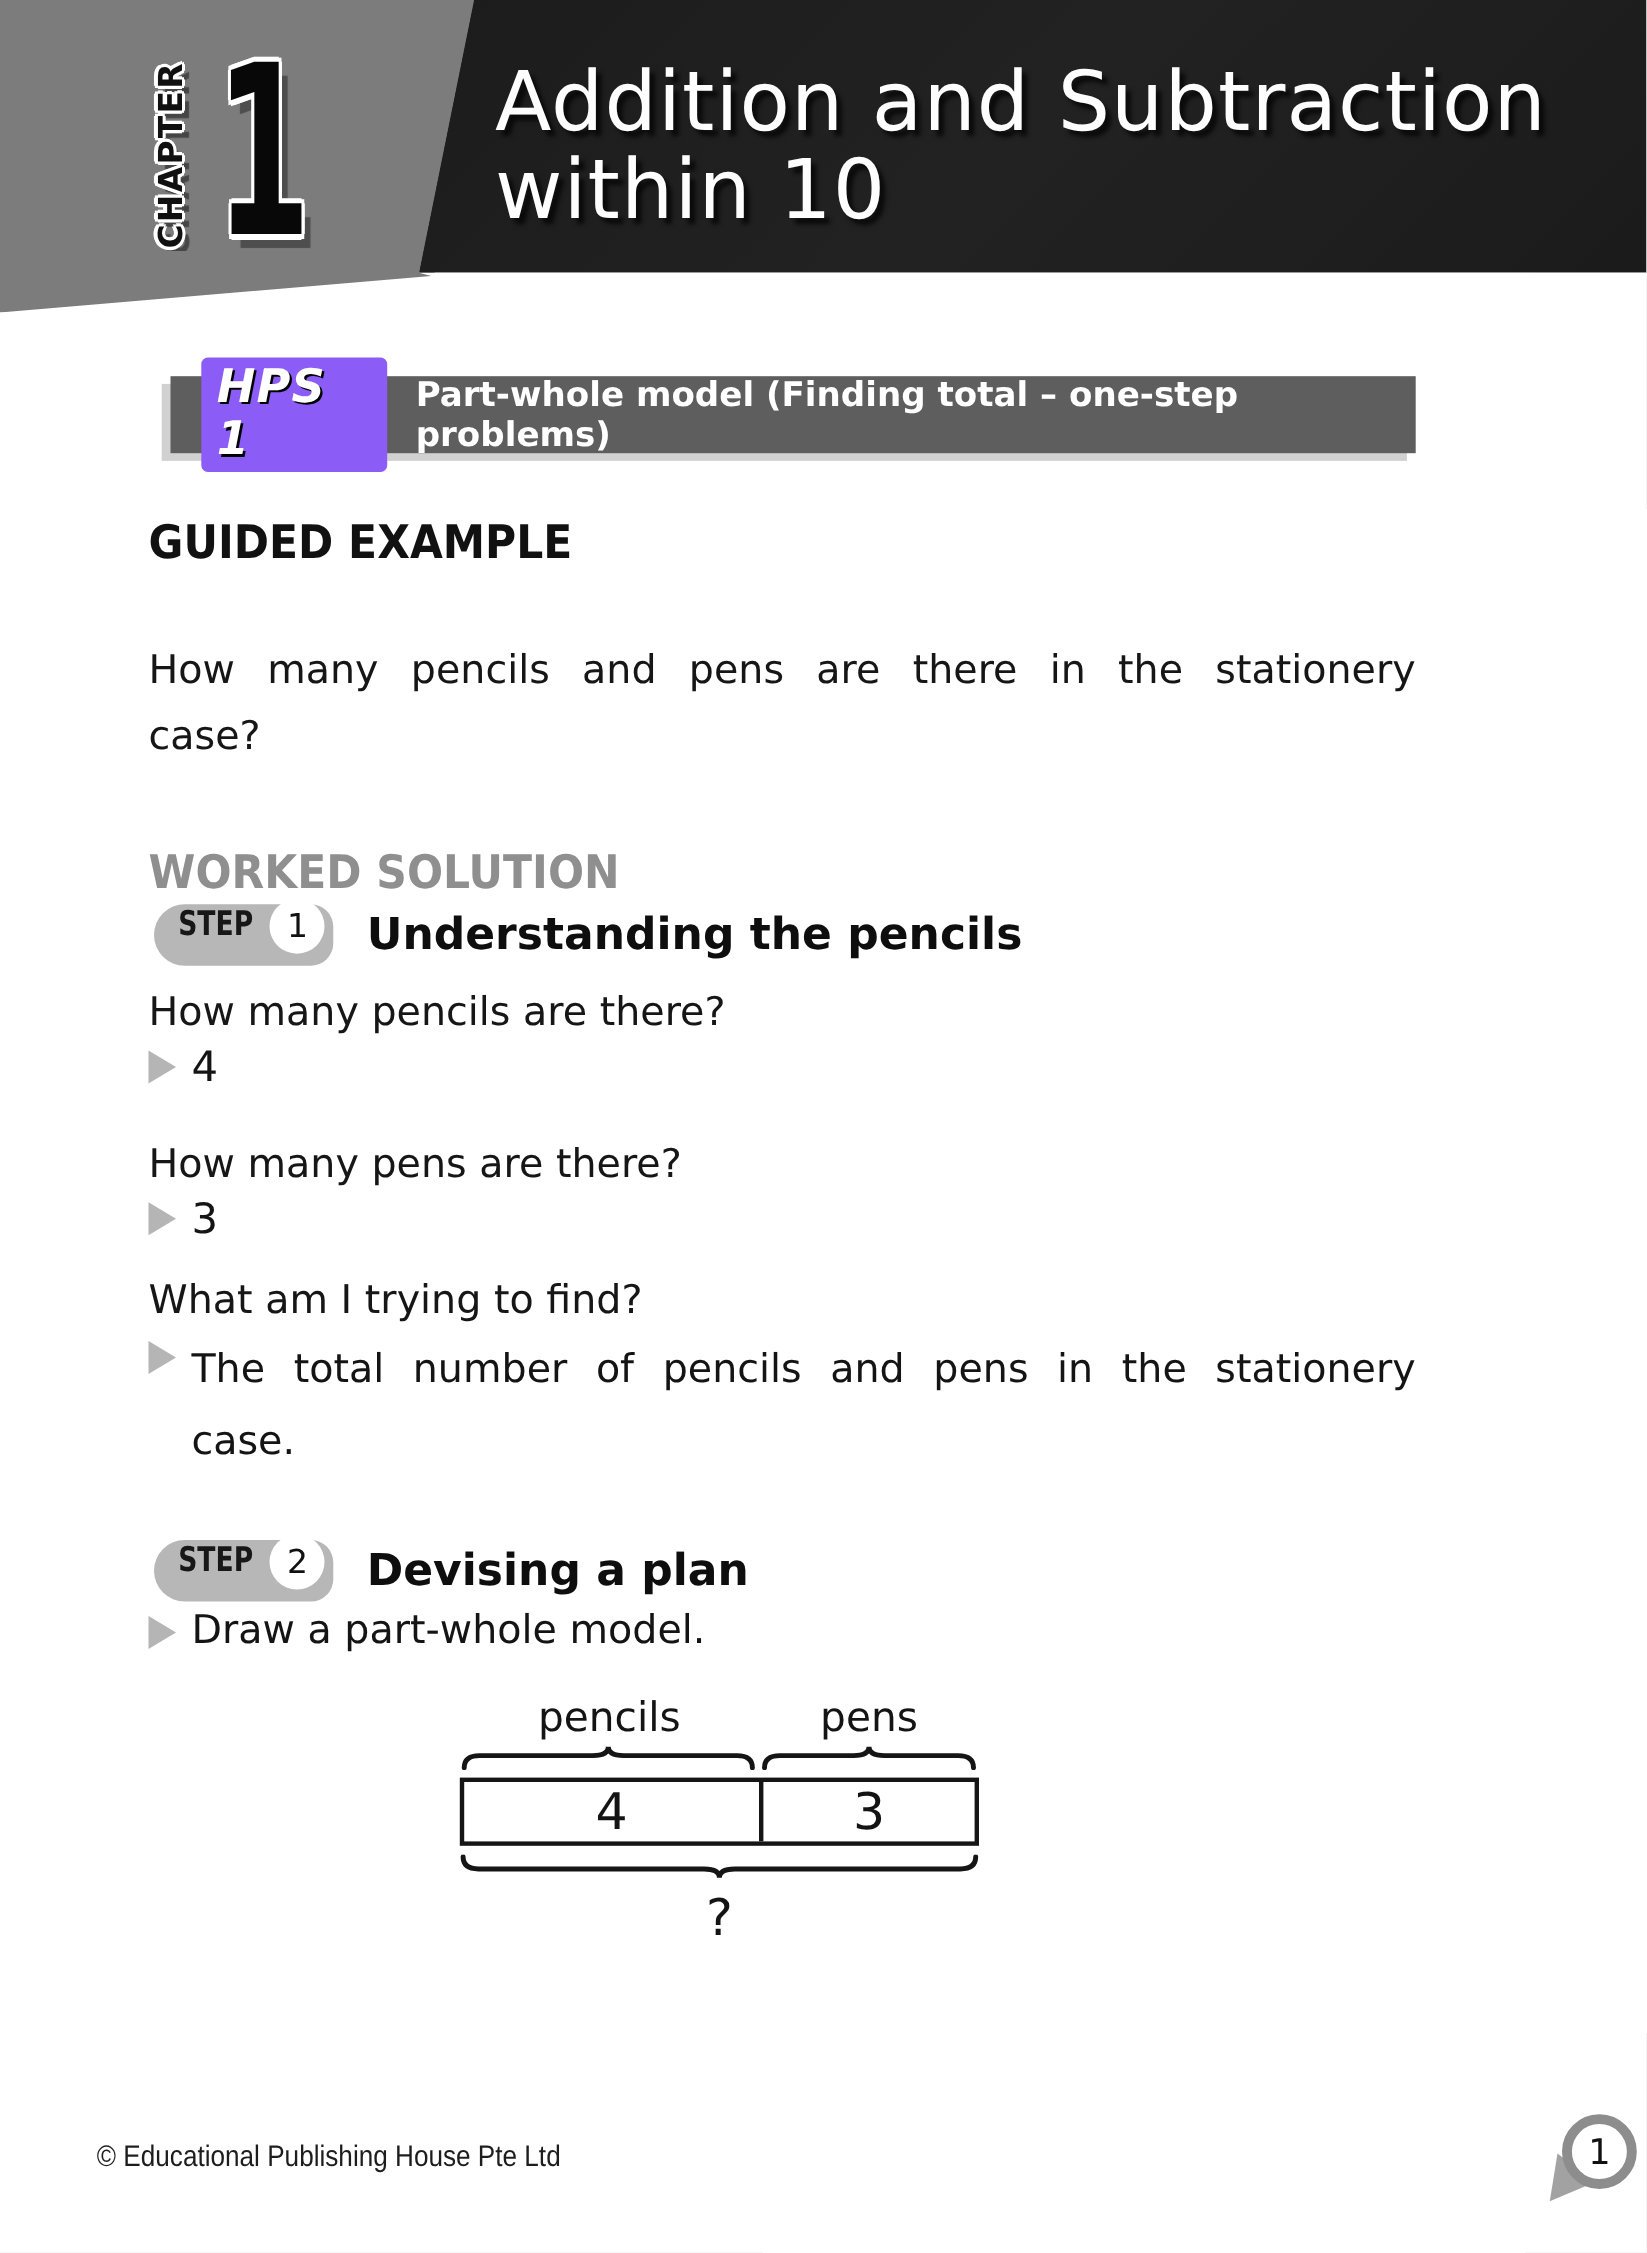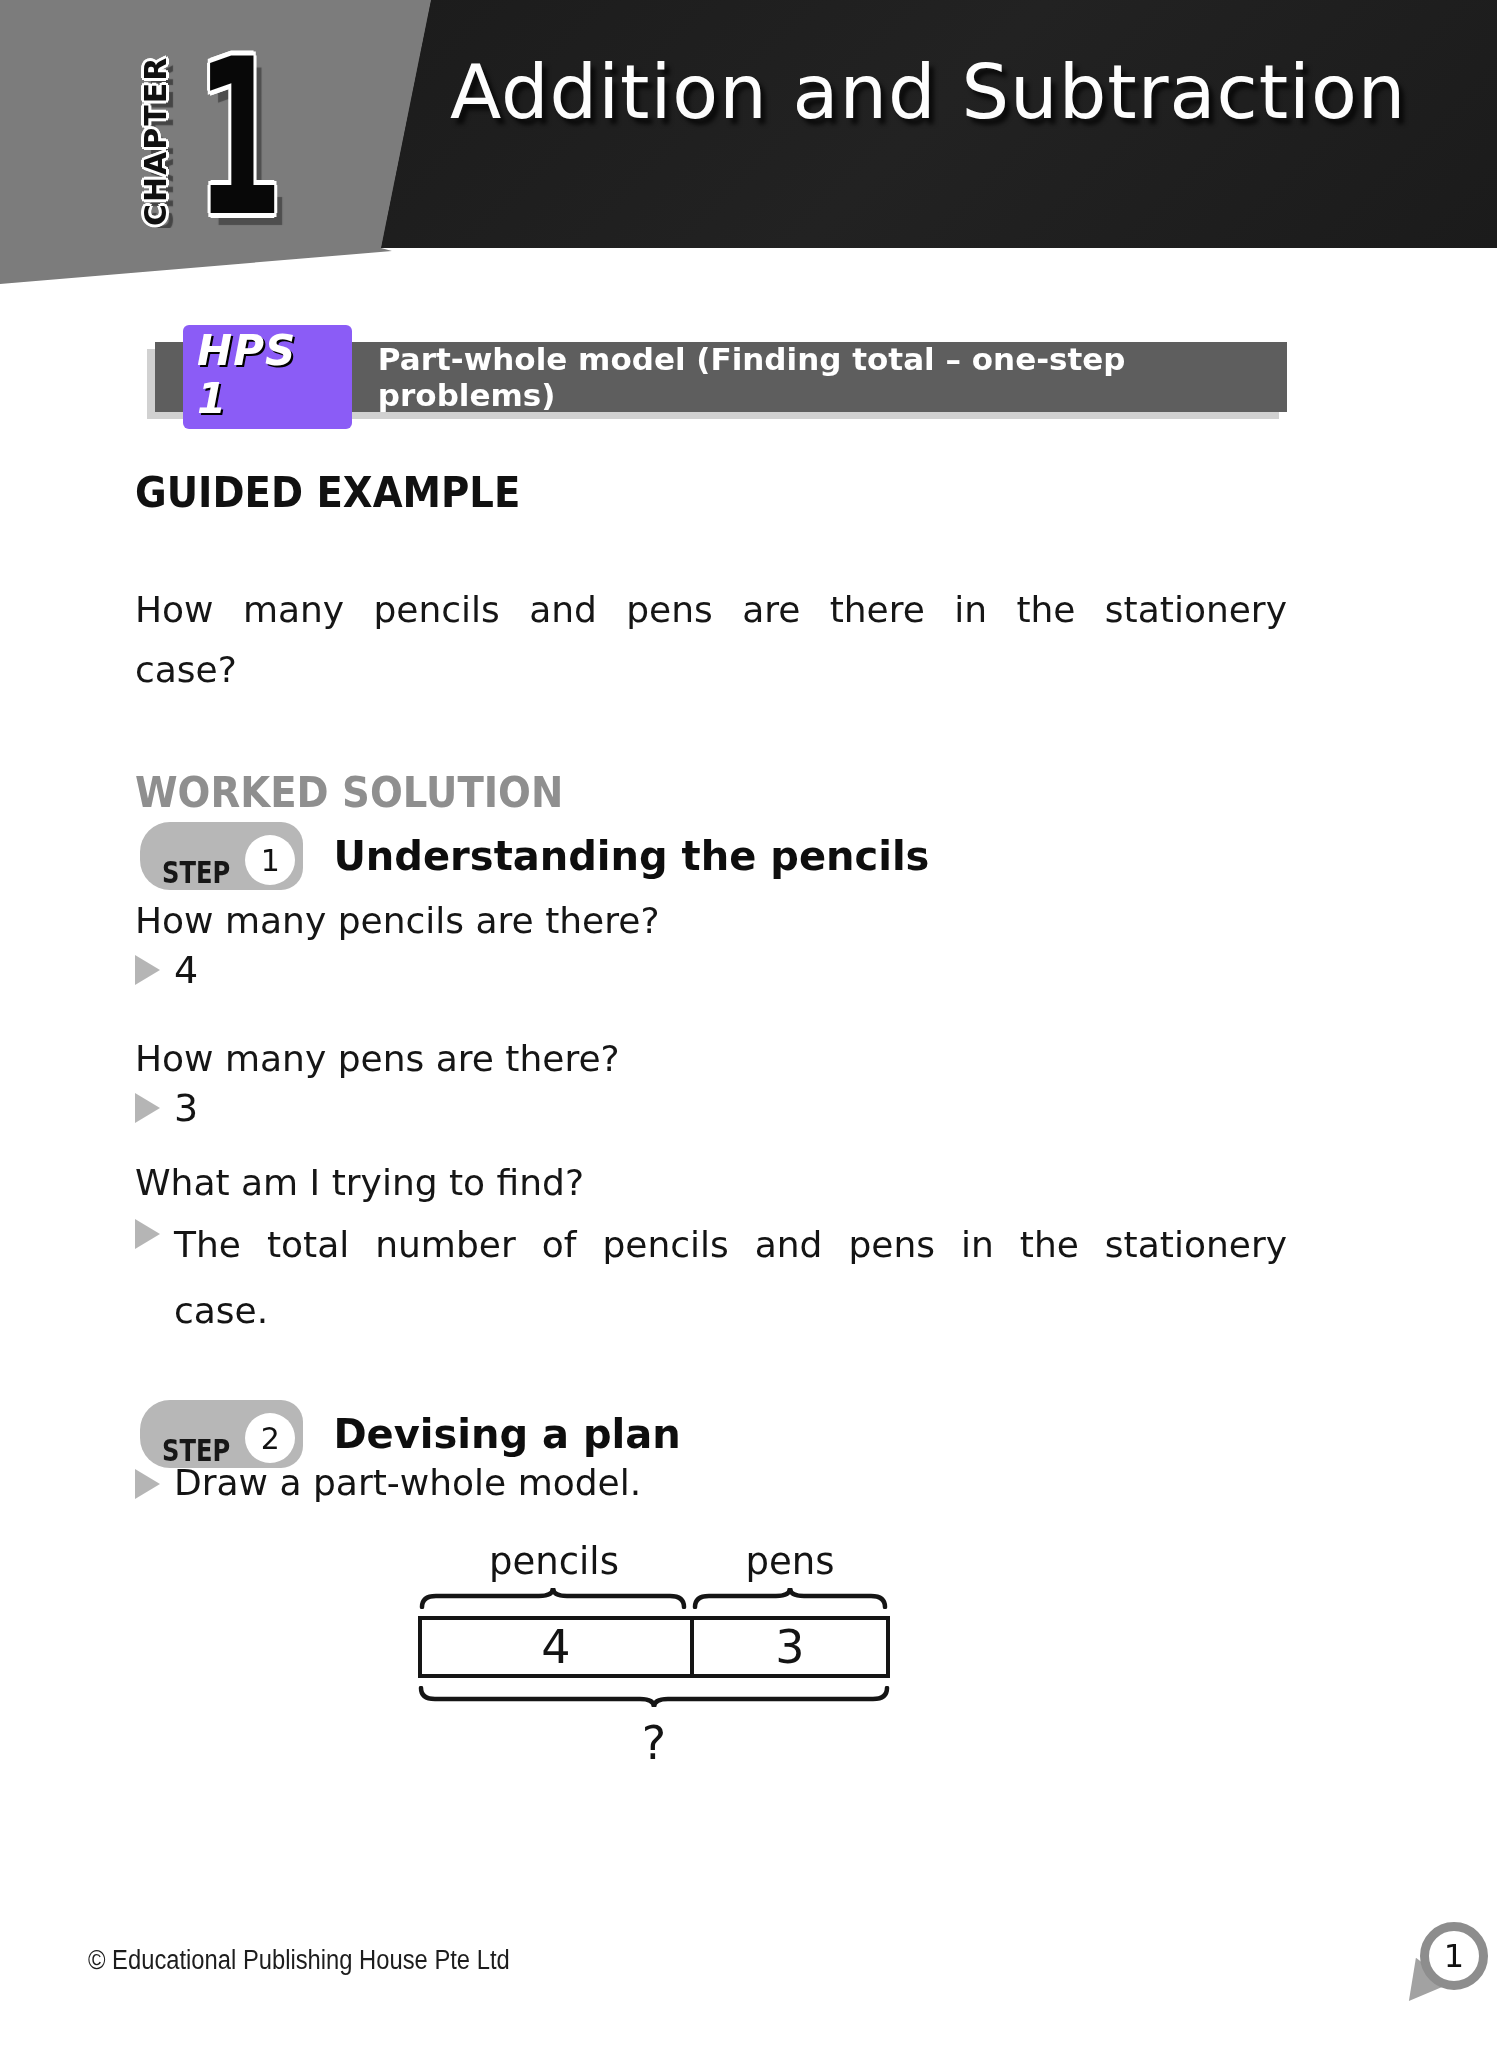--- a/index.html
+++ b/index.html
@@ -44,22 +44,22 @@
   .sec-heading{position:absolute;left:135px;font-size:42px;font-weight:700;
     letter-spacing:0;color:#111;transform:scaleX(.92);transform-origin:left;}
   .sec-heading.muted{color:#8f8f8f;}
 
   
   .bodyline{position:absolute;left:135px;width:1152px;font-size:36px;line-height:44px;color:#161616;}
   .justify{display:flex;justify-content:space-between;}
 
   
   .step-row{position:absolute;left:140px;display:flex;align-items:center;}
-  .step-badge{display:flex;align-items:flex-end;background:#b7b7b7;
-    border-radius:30px 22px 22px 30px;height:68px;padding:0 8px 0 22px;}
+  .step-badge{display:flex;align-items:flex-start;background:#b7b7b7;
+    border-radius:30px 22px 22px 30px;height:56px;padding:0 8px 0 22px;}
   .step-word{font-size:31px;font-weight:700;color:#171717;letter-spacing:0;
     transform:scaleX(.78);transform-origin:left center;}
   .step-circle{width:50px;height:50px;margin-left:-4px;border-radius:50%;background:#ffffff;
     display:flex;align-items:center;justify-content:center;
     font-size:30px;font-weight:500;color:#111;position:relative;top:-5px;}
   .step-title{margin-left:30px;font-size:40px;font-weight:700;color:#0e0e0e;}
 
   
   .question{position:absolute;left:135px;font-size:36px;color:#161616;}
   .answer-row{position:absolute;left:135px;display:flex;align-items:flex-start;}
@@ -101,20 +101,21 @@
 <div class="page">
 
   <div>
     <div class="hdr-gray"></div>
     <div class="hdr-sliver"></div>
     <div class="hdr-dark"></div>
     <div class="chapter-label">CHAPTER</div>
     <div class="chapter-num">1</div>
     <div class="chapter-title">
       <div>Addition and Subtraction</div>
+      <div>within 10</div>
     </div>
   </div>
 
   <div class="hps-banner">
     <span class="hps-badge">HPS 1</span>
     <span class="hps-label">Part-whole model (Finding total – one-step problems)</span>
   </div>
 
   <div class="sec-heading" style="top:468px">GUIDED EXAMPLE</div>
   <div class="bodyline justify" style="top:588px">

